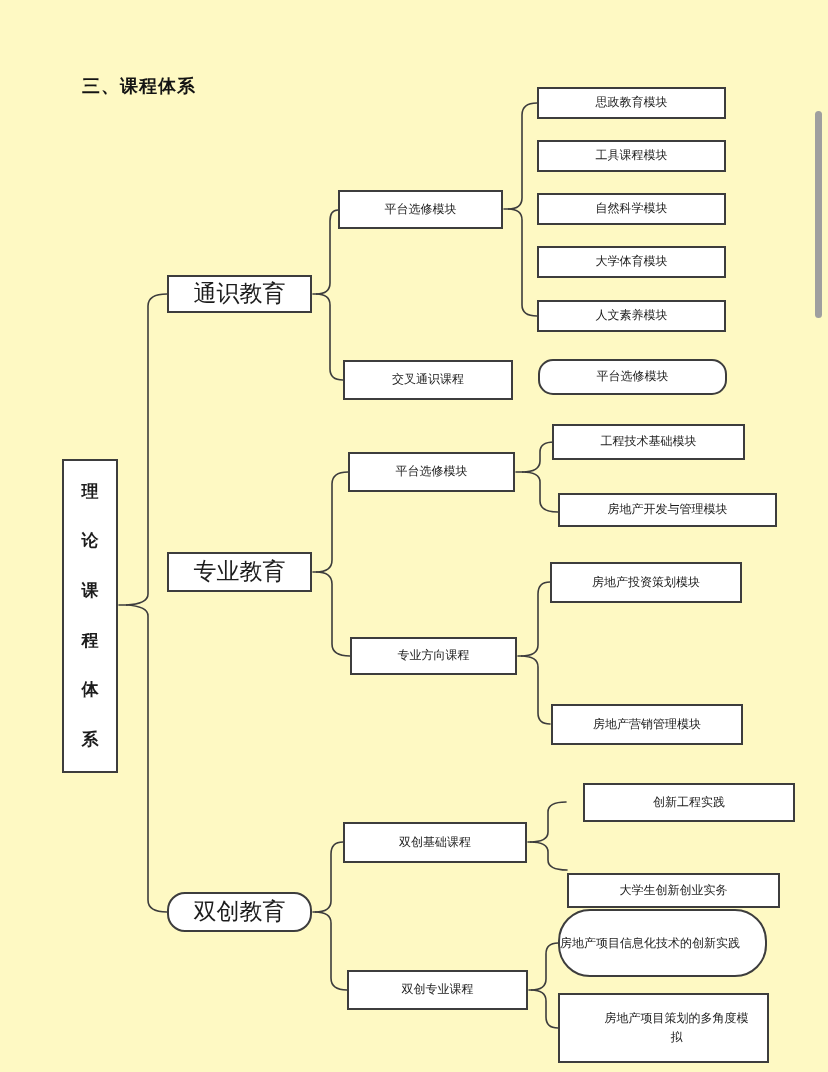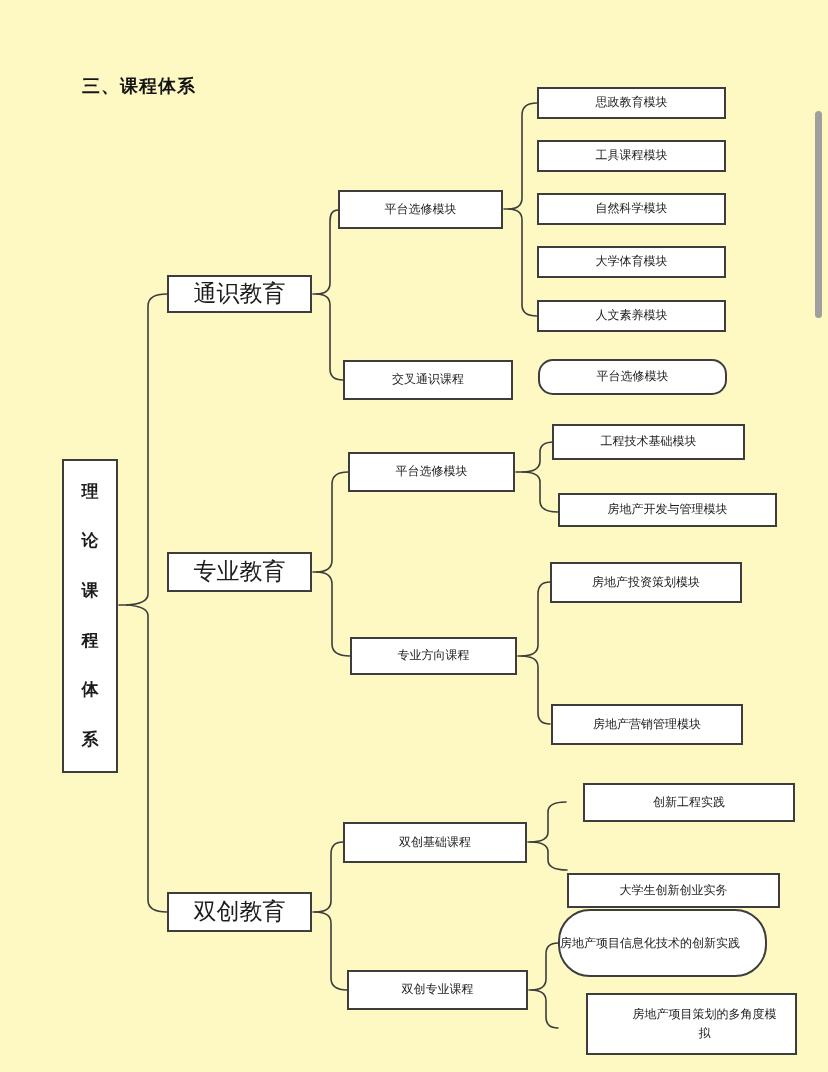--- a/index.html
+++ b/index.html
@@ -69,21 +69,21 @@
     <span>理</span>
     <span>论</span>
     <span>课</span>
     <span>程</span>
     <span>体</span>
     <span>系</span>
   </div>
 
   <div class="node lvl1" style="left:167px;top:275px;width:145px;height:38px;">通识教育</div>
   <div class="node lvl1" style="left:167px;top:552px;width:145px;height:40px;">专业教育</div>
-  <div class="node lvl1" style="left:167px;top:892px;width:145px;height:40px;">双创教育</div>
+  <div class="node lvl1" style="left:167px;top:892px;width:145px;height:40px;border-radius:18px;">双创教育</div>
 
   <div class="node" style="left:338px;top:190px;width:165px;height:39px;">平台选修模块</div>
   <div class="node" style="left:343px;top:360px;width:170px;height:40px;">交叉通识课程</div>
   <div class="node" style="left:348px;top:452px;width:167px;height:40px;">平台选修模块</div>
   <div class="node" style="left:350px;top:637px;width:167px;height:38px;">专业方向课程</div>
   <div class="node" style="left:343px;top:822px;width:184px;height:41px;">双创基础课程</div>
   <div class="node" style="left:347px;top:970px;width:181px;height:40px;">双创专业课程</div>
 
   <div class="node" style="left:537px;top:87px;width:189px;height:32px;">思政教育模块</div>
   <div class="node" style="left:537px;top:140px;width:189px;height:32px;">工具课程模块</div>
@@ -93,17 +93,17 @@
   <div class="node" style="left:538px;top:359px;width:189px;height:36px;border-radius:15px;">平台选修模块</div>
 
   <div class="node" style="left:552px;top:424px;width:193px;height:36px;">工程技术基础模块</div>
   <div class="node" style="left:558px;top:493px;width:219px;height:34px;">房地产开发与管理模块</div>
   <div class="node" style="left:550px;top:562px;width:192px;height:41px;">房地产投资策划模块</div>
   <div class="node" style="left:551px;top:704px;width:192px;height:41px;">房地产营销管理模块</div>
 
   <div class="node" style="left:566px;top:783px;width:212px;height:39px;margin-left:17px;">创新工程实践</div>
   <div class="node" style="left:567px;top:853px;width:213px;height:35px;margin-top:20px;">大学生创新创业实务</div>
   <div class="node ml" style="left:558px;top:909px;width:209px;height:68px;">房地产项目信息化技术的创新实践</div>
-  <div class="node mc" style="left:586px;top:993px;width:211px;height:62px;padding-left:40px;">房地产项目策划的多角度模拟</div>
+  <div class="node mc" style="left:558px;top:993px;width:211px;height:70px;padding-left:40px;">房地产项目策划的多角度模拟</div>
 
   <div id="scrollbar-thumb"></div>
 
 </div>
 
 </body></html>

